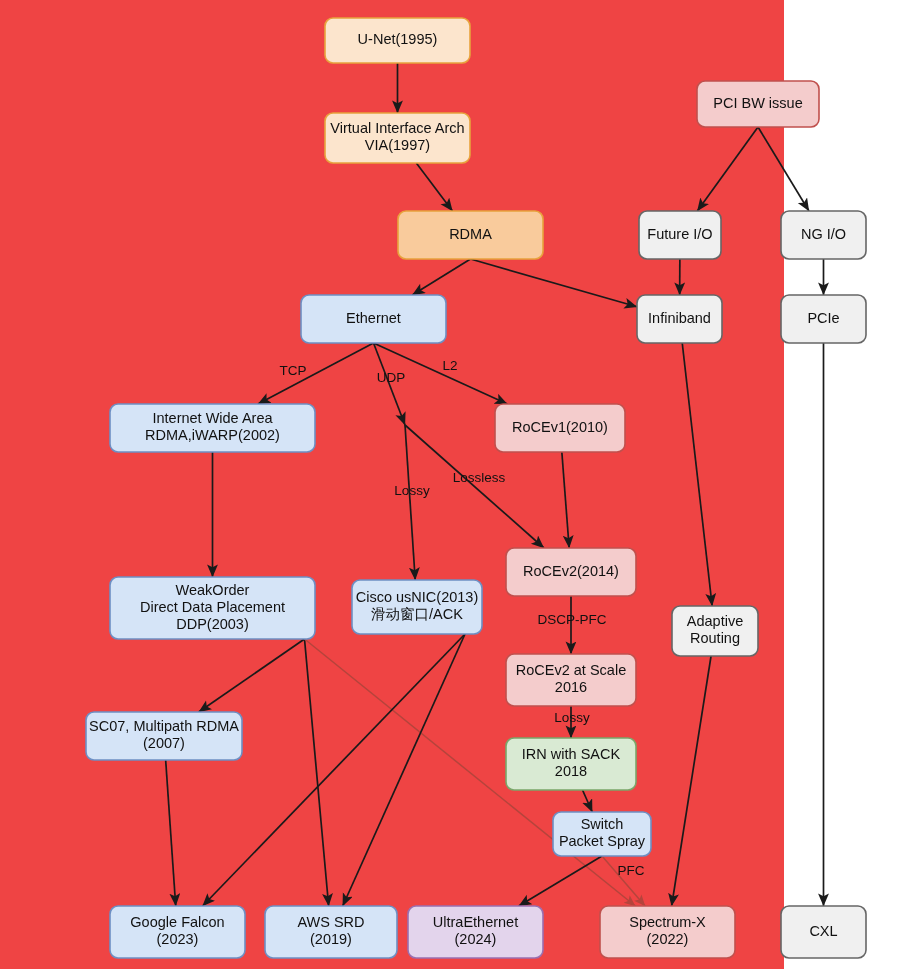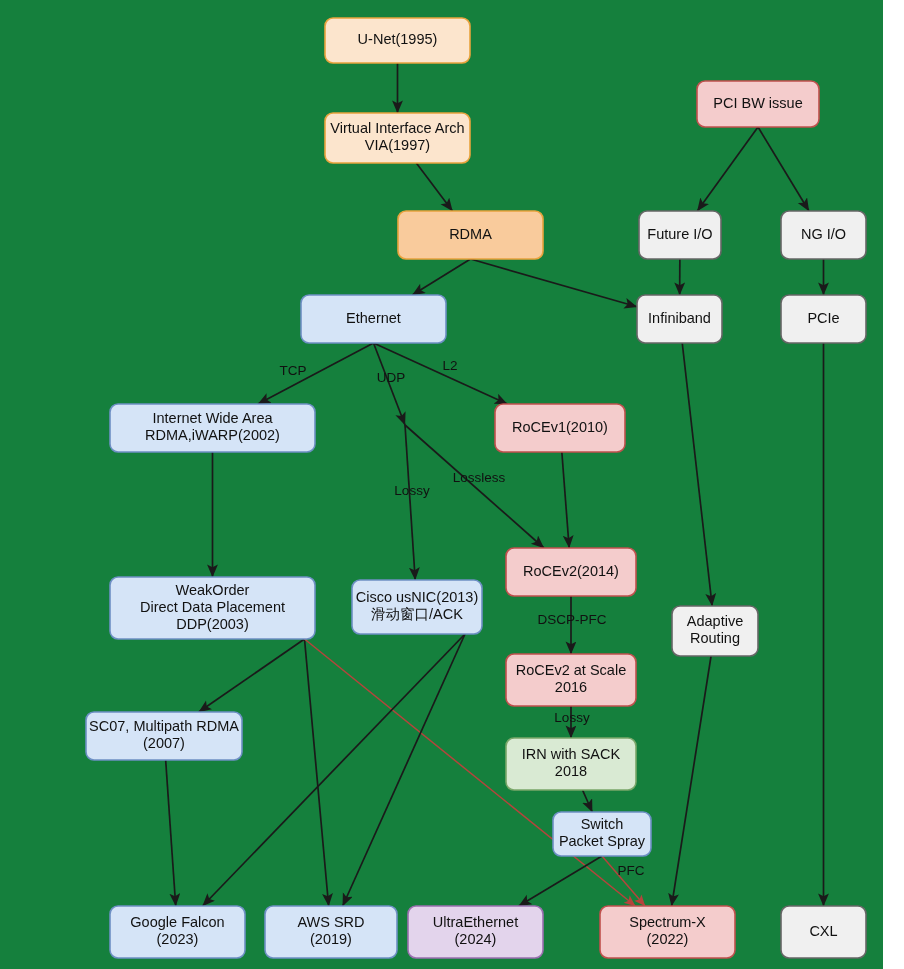--- a/index.html
+++ b/index.html
@@ -8,23 +8,23 @@
     background: #ffffff;
   }
   body {
     width: 904px;
     height: 969px;
     font-family: "Liberation Sans", sans-serif;
     overflow: hidden;
   }
   #diagram-root {
     position: relative;
-    width: 883px;
+    width: 784px;
     height: 969px;
-    background: #15803d;
+    background: #ef4444;
   }
   svg.diagram {
     position: absolute;
     top: 0;
     left: 0;
     width: 904px;
     height: 969px;
     display: block;
   }
   .node-rect {

